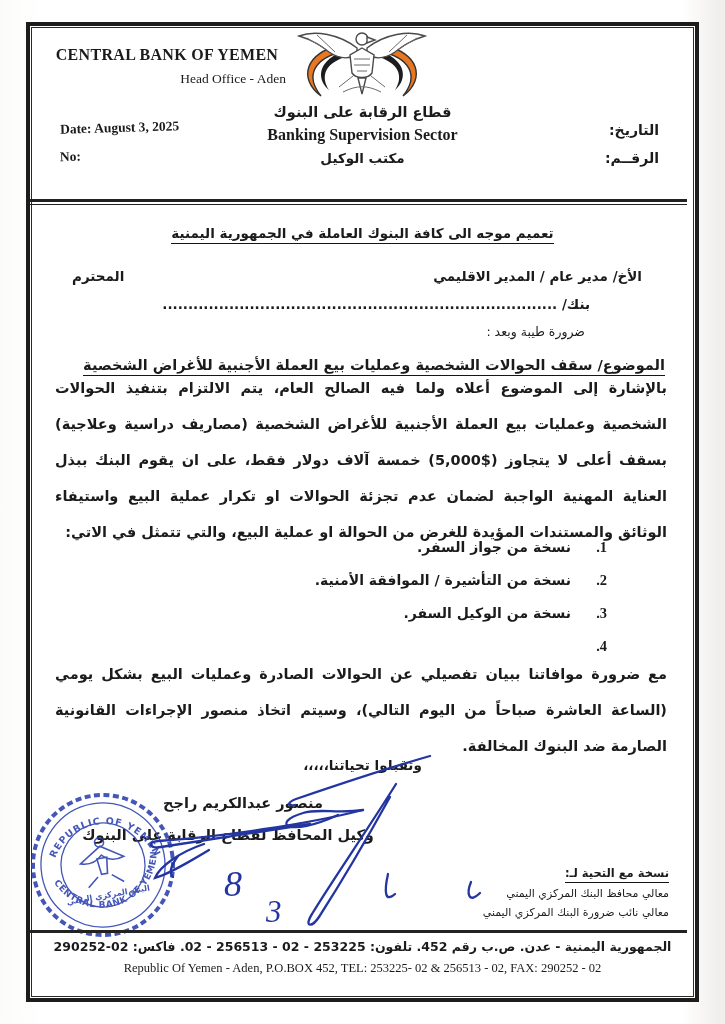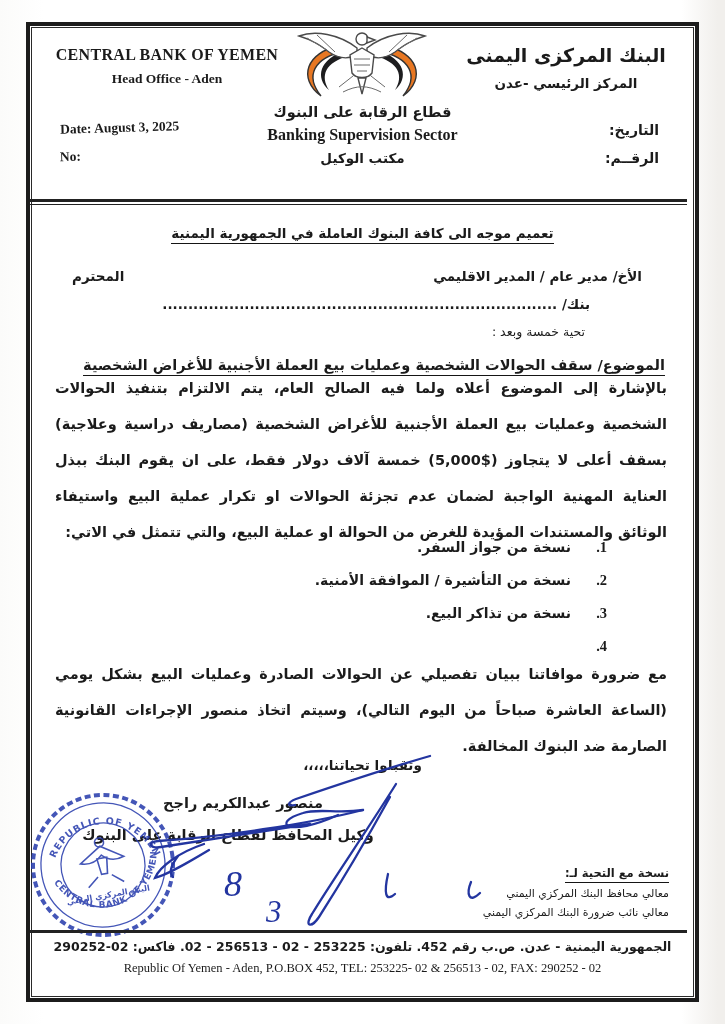--- a/index.html
+++ b/index.html
@@ -20,21 +20,21 @@
   }
   .frame-inner{position:absolute;inset:1px;border:1px solid #2a2a2a;pointer-events:none;}
   .abs{position:absolute;}
   .serif{font-family:"Liberation Serif","DejaVu Serif",serif;}
   .ar{direction:rtl;}
   .b{font-weight:700;}
 
   
   .hdr-left{left:48px;top:46px;width:238px;text-align:center;}
   .bank-en{font-size:16px;font-weight:700;letter-spacing:.3px;}
-  .office-en{font-size:13.5px;font-weight:700;margin-top:7px;}
+  .office-en{font-size:13.5px;font-weight:400;margin-top:7px;text-align:right;}
   .dateline{left:60px;top:120px;font-size:13.5px;font-weight:700;transform:rotate(-1.6deg);}
   .noline{left:60px;top:149px;font-size:13.5px;font-weight:700;transform:rotate(-1.6deg);}
   .emblem{left:287px;top:26px;}
   .hdr-center{left:225px;top:104px;width:275px;text-align:center;}
   .sector-ar{font-size:14.5px;font-weight:700;}
   .sector-en{font-size:16px;font-weight:700;margin-top:6px;}
   .office-ar{font-size:13.5px;font-weight:700;margin-top:6px;}
   .hdr-right{right:44px;top:44px;width:230px;text-align:center;}
   .bank-ar{font-size:19px;font-weight:700;}
   .hq-ar{font-size:13.5px;font-weight:700;margin-top:9px;}
@@ -116,61 +116,57 @@
       <path d="M56,66 C70,59 80,59 94,66"></path>
     </g>
   </svg>
 
   <div class="abs hdr-center">
     <div class="sector-ar ar">قطاع الرقابة على البنوك</div>
     <div class="sector-en serif">Banking Supervision Sector</div>
     <div class="office-ar ar">مكتب الوكيل</div>
   </div>
 
-  <div class="abs hdr-right">
-    <div class="bank-ar ar">البنك المركزى اليمنى</div>
-    <div class="hq-ar ar">المركز الرئيسي -عدن</div>
-  </div>
   <div class="abs lbl-date ar">التاريخ:</div>
   <div class="abs lbl-no ar">الرقــم:</div>
 
   <div class="abs rule1"></div>
 
   <div class="abs circ-title ar">
     <span class="uline b">تعميم موجه الى كافة البنوك العاملة في الجمهورية اليمنية</span>
   </div>
 
   <div class="abs addr-row">
     <span>الأخ/ مدير عام / المدير الاقليمي</span>
     <span>المحترم</span>
   </div>
   <div class="abs bank-row">
     <span>بنك/</span>
     <span class="dots">.............................................................................</span>
   </div>
-  <div class="abs greet">تحية خمسة وبعد :</div>
+  <div class="abs greet">ضرورة طيبة وبعد :</div>
 
   <div class="abs subject">
     <span class="uline">الموضوع/ سقف الحوالات الشخصية وعمليات بيع العملة الأجنبية للأغراض الشخصية</span>
   </div>
 
   <div class="abs para p1">بالإشارة إلى الموضوع أعلاه ولما فيه الصالح العام، يتم الالتزام بتنفيذ الحوالات الشخصية وعمليات بيع العملة الأجنبية للأغراض الشخصية (مصاريف دراسية وعلاجية) بسقف أعلى لا يتجاوز ($5,000) خمسة آلاف دولار فقط، على ان يقوم البنك ببذل العناية المهنية الواجبة لضمان عدم تجزئة الحوالات او تكرار عملية البيع واستيفاء الوثائق والمستندات المؤيدة للغرض من الحوالة او عملية البيع، والتي تتمثل في الاتي:</div>
 
   <div class="abs list">
     <div class="li">
       <span class="num">1.</span>
       <span class="litxt">نسخة من جواز السفر.</span>
     </div>
     <div class="li">
       <span class="num">2.</span>
       <span class="litxt">نسخة من التأشيرة / الموافقة الأمنية.</span>
     </div>
     <div class="li">
       <span class="num">3.</span>
-      <span class="litxt">نسخة من تذاكر البيع.</span>
+      <span class="litxt">نسخة من الوكيل السفر.</span>
     </div>
     <div class="li">
       <span class="num">4.</span>
     </div>
   </div>
 
   <div class="abs para p2">مع ضرورة موافاتنا ببيان تفصيلي عن الحوالات الصادرة وعمليات البيع بشكل يومي (الساعة العاشرة صباحاً من اليوم التالي)، وسيتم اتخاذ منصور الإجراءات القانونية الصارمة ضد البنوك المخالفة.</div>
 
   <div class="abs closing">وتقبلوا تحياتنا،،،،،</div>
 

